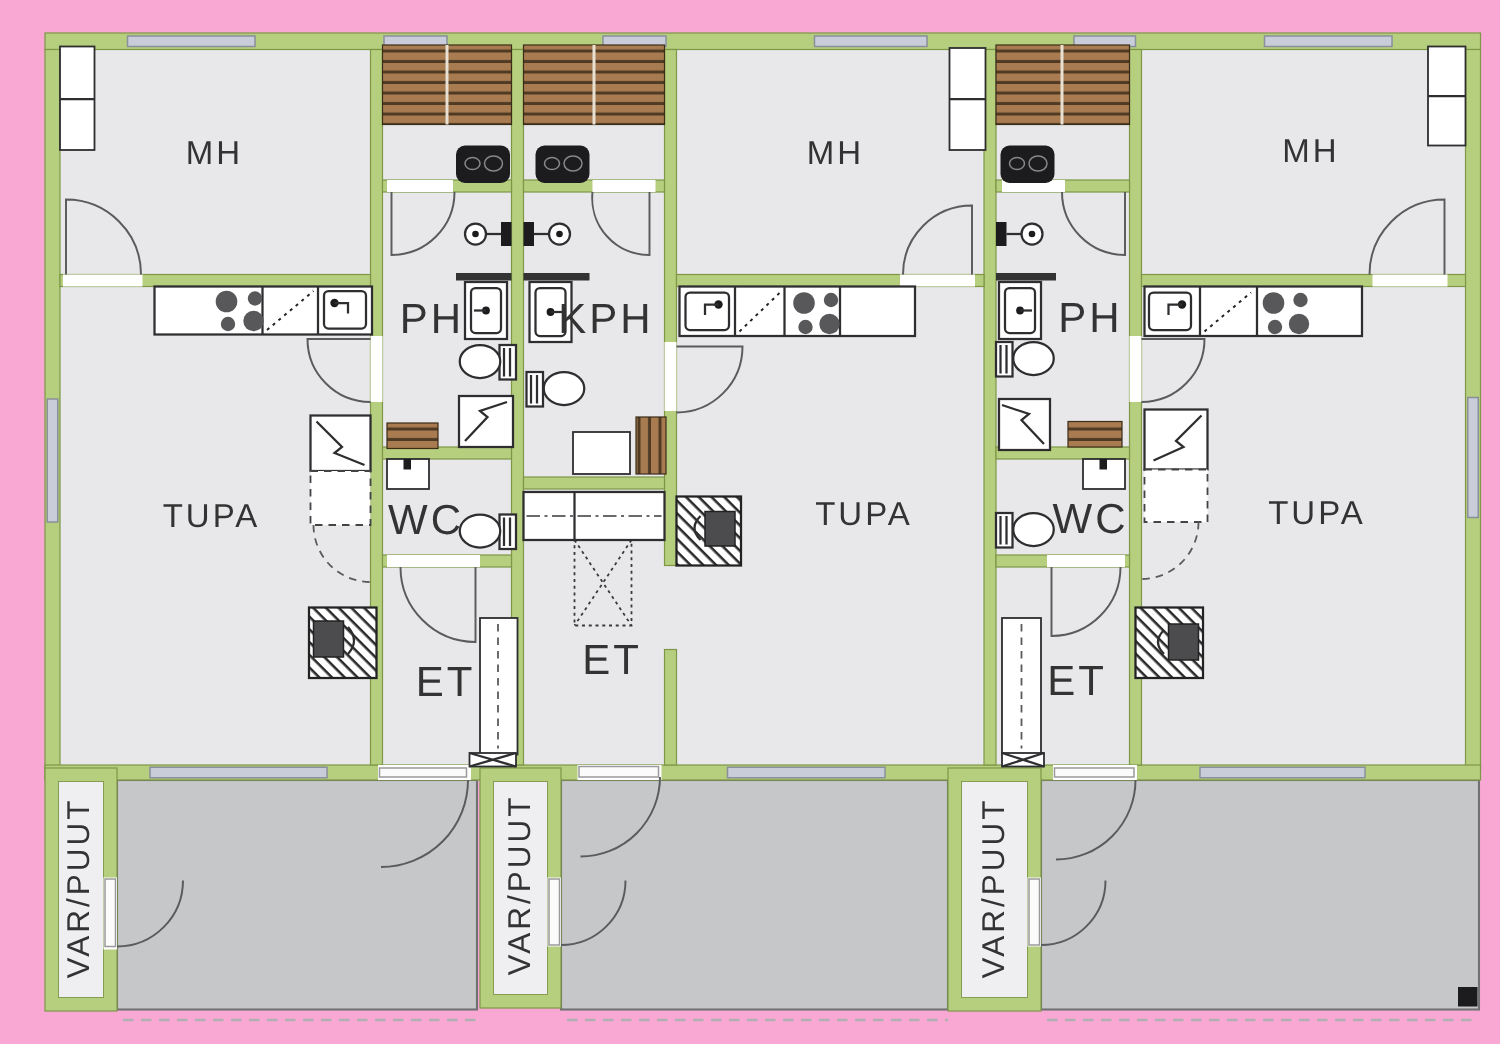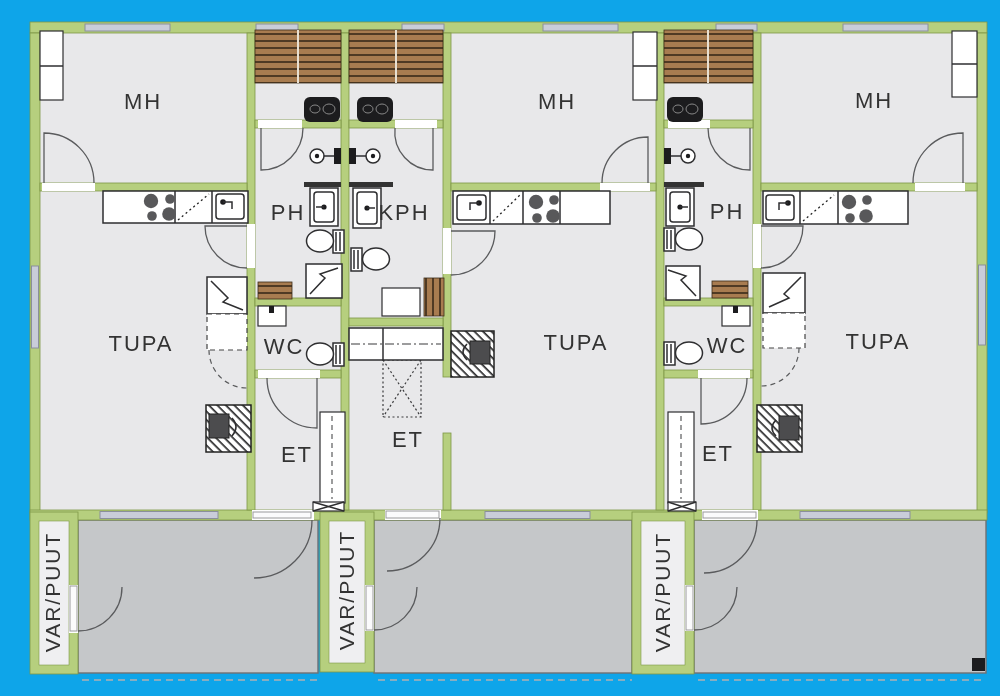--- a/index.html
+++ b/index.html
@@ -1,16 +1,16 @@
 <!DOCTYPE html>
 <html style="--wall: #b6cf7e; --wall-edge: #7d9747; --room-fill: #e8e8ea; --terrace-fill: #c5c7c9; --window-fill: #c9cdd9; --sauna-bench: #a87c50; --line: #2e2e30;"><head>
 <meta charset="utf-8">
 <style>
   html,body{margin:0;padding:0;background:#fff;}
-  .canvas{position:relative;width:1000px;height:696px;background:#0ea5e9;
+  .canvas{position:relative;width:1000px;height:696px;background:#f9a8d4;
           font-family:"Liberation Sans",sans-serif;overflow:hidden;}
   .canvas svg{position:absolute;left:0;top:0;}
 
   
   .wall{fill:var(--wall,#b6cf7e);stroke:var(--wall-edge,#7d9747);stroke-width:.8;}
   .roomfill{fill:var(--room-fill,#e8e8ea);}
   .varfill{fill:#efeff1;stroke:#7d9747;stroke-width:.6;}
   .terr{fill:var(--terrace-fill,#c5c7c9);stroke:#6f7173;stroke-width:1.4;}
   .win{fill:var(--window-fill,#c9cdd9);stroke:#8a8f9c;stroke-width:1;}
   .gap{fill:#ffffff;}
@@ -27,21 +27,21 @@
   .dotline{fill:none;stroke:#3a3a3c;stroke-width:1.2;stroke-dasharray:2 2.5;}
   .dashdot{fill:none;stroke:#3a3a3c;stroke-width:1.1;stroke-dasharray:9 3 2 3;}
   .dotted-k{fill:none;stroke:#222;stroke-width:1.3;stroke-dasharray:2 3;}
   .overhang{fill:none;stroke:#b0b0b2;stroke-width:1.6;stroke-dasharray:7 5;}
   .bench{stroke:#3b2c18;stroke-width:.8;}
 
   .lbl{position:absolute;transform:translate(-50%,-50%);color:#333;
        letter-spacing:2px;white-space:nowrap;}
   .lbl.vert{transform:translate(-50%,-50%) rotate(-90deg);}
   .s22{font-size:22px;}
-  .s21{font-size:22px;}
+  .s21{font-size:28px;}
   .s20{font-size:21px;}
   .terrlbl{font-size:24px;letter-spacing:3px;word-spacing:12px;color:#2f2f31;}
 </style>
 </head>
 <body>
 
 <div class="canvas">
 
 <svg width="1000" height="696" viewBox="0 0 1000 696">
   <defs>

